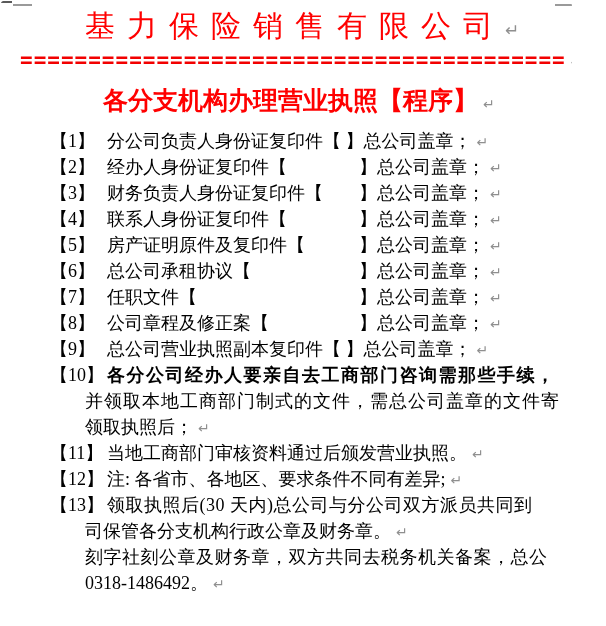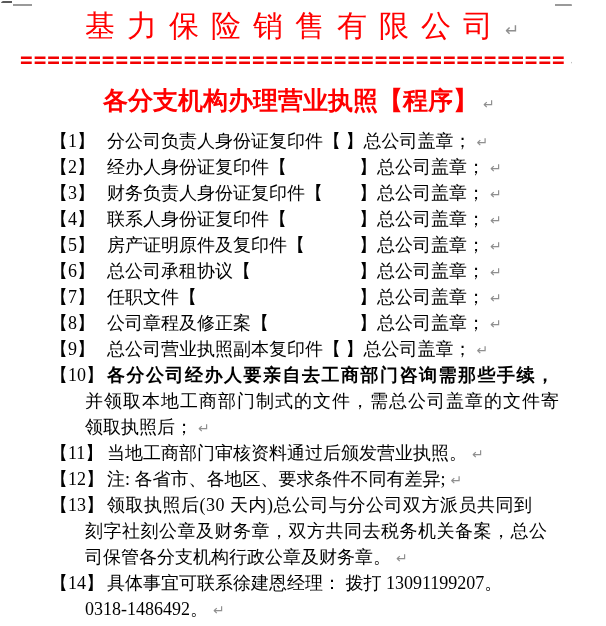--- a/index.html
+++ b/index.html
@@ -83,20 +83,19 @@
 
     <div class="doc-line"><span class="num">【10】</span><span class="txt ls1">各分公司经办人要亲自去工商部门咨询需那些手续，</span></div>
     <div class="doc-line cont"><span class="txt ls2">并领取本地工商部门制式的文件，需总公司盖章的文件寄</span></div>
     <div class="doc-line cont"><span class="txt">领取执照后；</span><span class="pilcrow">↵</span></div>
 
     <div class="doc-line"><span class="num">【11】</span><span class="txt">当地工商部门审核资料通过后颁发营业执照。</span><span class="pilcrow">↵</span></div>
 
     <div class="doc-line"><span class="num">【12】</span><span class="txt">注: 各省市、各地区、要求条件不同有差异;</span><span class="pilcrow">↵</span></div>
 
     <div class="doc-line"><span class="num">【13】</span><span class="txt ls3">领取执照后(30 天内)总公司与分公司双方派员共同到</span></div>
+    <div class="doc-line cont"><span class="txt">司保管各分支机构行政公章及财务章。</span><span class="pilcrow">↵</span></div>
     <div class="doc-line cont"><span class="txt ls3">刻字社刻公章及财务章，双方共同去税务机关备案，总公</span></div>
-    <div class="doc-line cont"><span class="txt">司保管各分支机构行政公章及财务章。</span><span class="pilcrow">↵</span></div>
 
-    <div class="doc-line"><span class="num">【14】</span><span class="txt">具体事宜可联系徐建恩经理： 拨打 13091199207。</span></div>
     <div class="doc-line cont"><span class="txt">0318-1486492。</span><span class="pilcrow">↵</span></div>
 
   </div>
 </div>
 
 </body></html>

